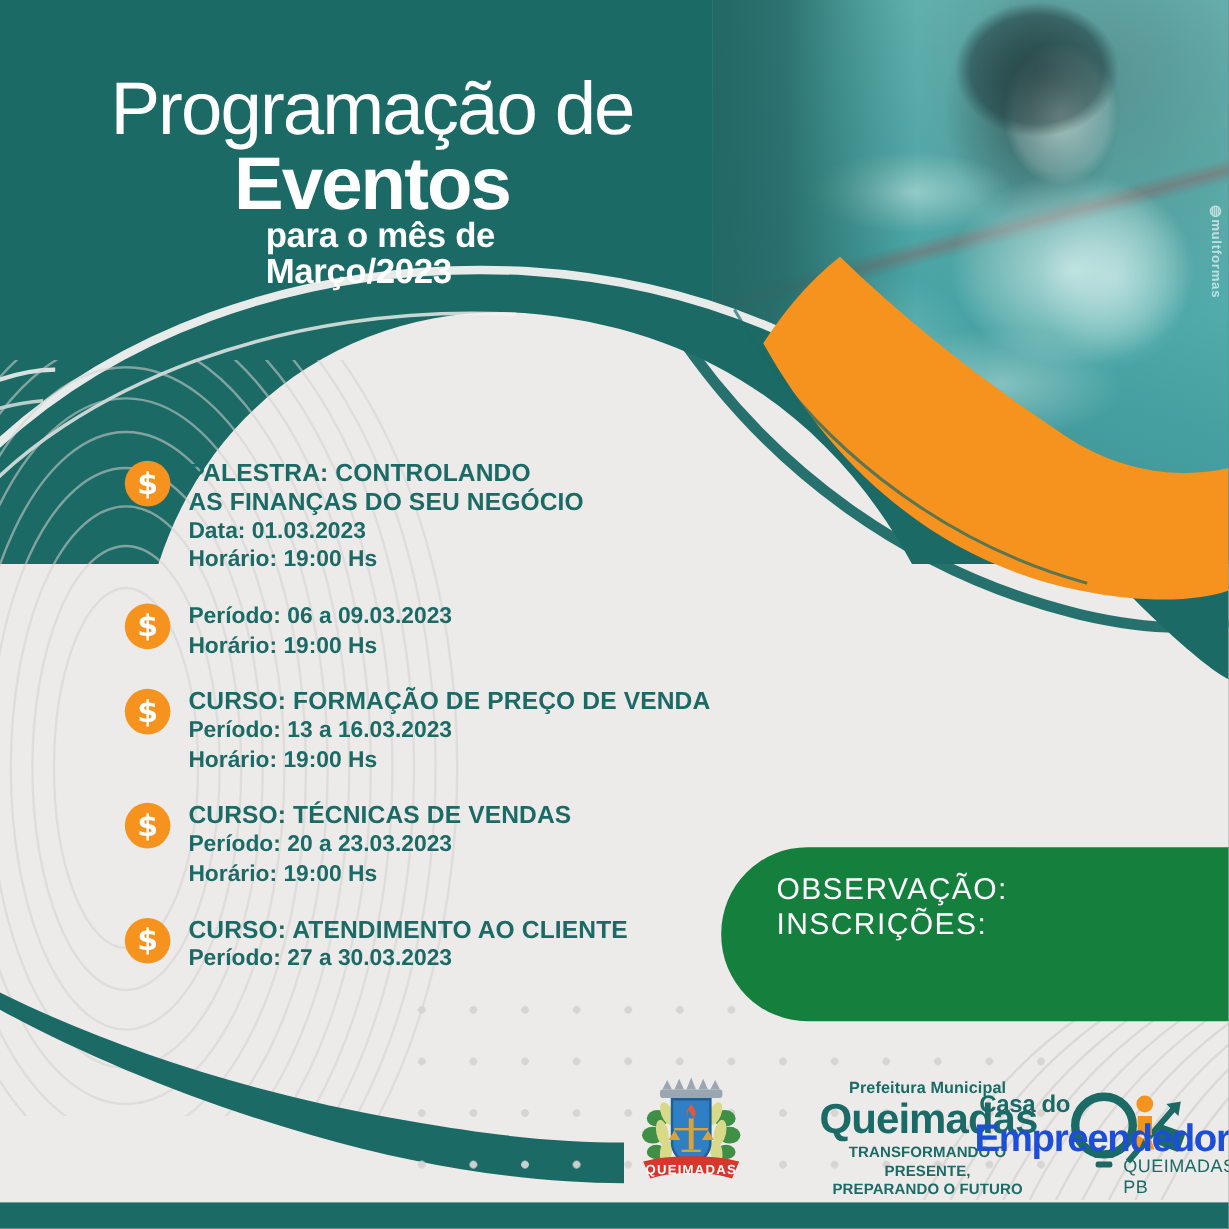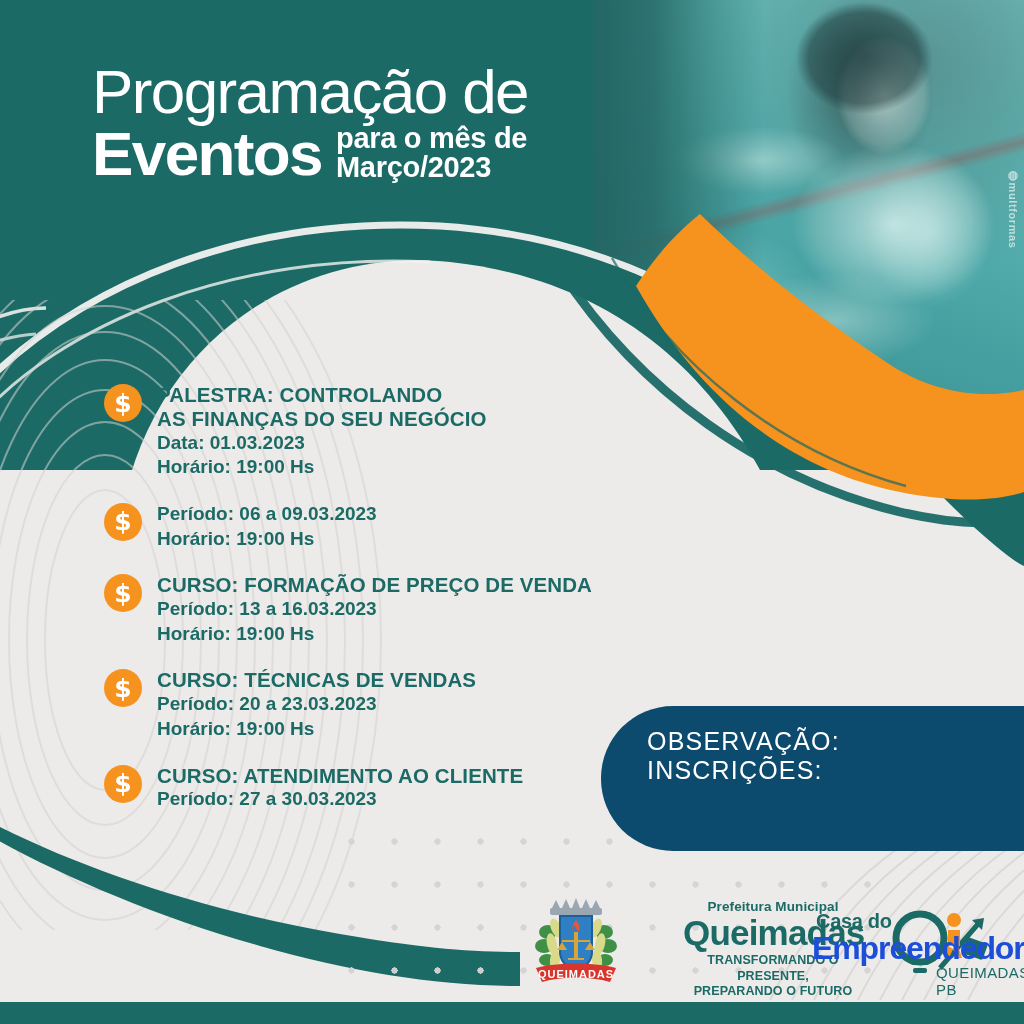--- a/index.html
+++ b/index.html
@@ -53,21 +53,21 @@
     font-weight:700;
   }
   .watermark .mk{font-size:12px;}
 
   
   .headline{position:absolute;left:92px;top:62px;}
   .h-l1{
     font-size:62px;font-weight:400;color:#fff;line-height:.96;
     letter-spacing:-1.6px;white-space:nowrap;
   }
-  .h-l2row{display:flex;align-items:flex-start;margin-top:2px;}
+  .h-l2row{display:flex;align-items:center;margin-top:2px;flex-direction:column;}
   .h-l2{
     font-size:62px;font-weight:800;color:#fff;line-height:.96;
     letter-spacing:-1.6px;
   }
   .h-sub{
     margin-left:14px;margin-bottom:7px;color:#fff;font-weight:700;
     font-size:29px;line-height:1.02;letter-spacing:-.3px;
   }
 
   
@@ -100,21 +100,21 @@
     letter-spacing:.1px;white-space:pre-line;
   }
   .ev-line{
     color:#1b6a66;font-weight:700;font-size:19px;line-height:1.3;
     letter-spacing:0px;
   }
 
   
   .obs{
     position:absolute;left:601px;top:706px;width:423px;height:145px;
-    background:#0c4a6e;border-radius:72px 0 0 72px;
+    background:#15803d;border-radius:72px 0 0 72px;
     box-sizing:border-box;padding:21px 0 0 46px;
   }
   .obs-lite{
     color:#fff;font-weight:300;font-size:25px;line-height:1.16;
     letter-spacing:1.2px;
   }
   .obs-bold{
     color:#fff;font-weight:800;font-size:25.5px;line-height:1.16;
     letter-spacing:.2px;
   }

